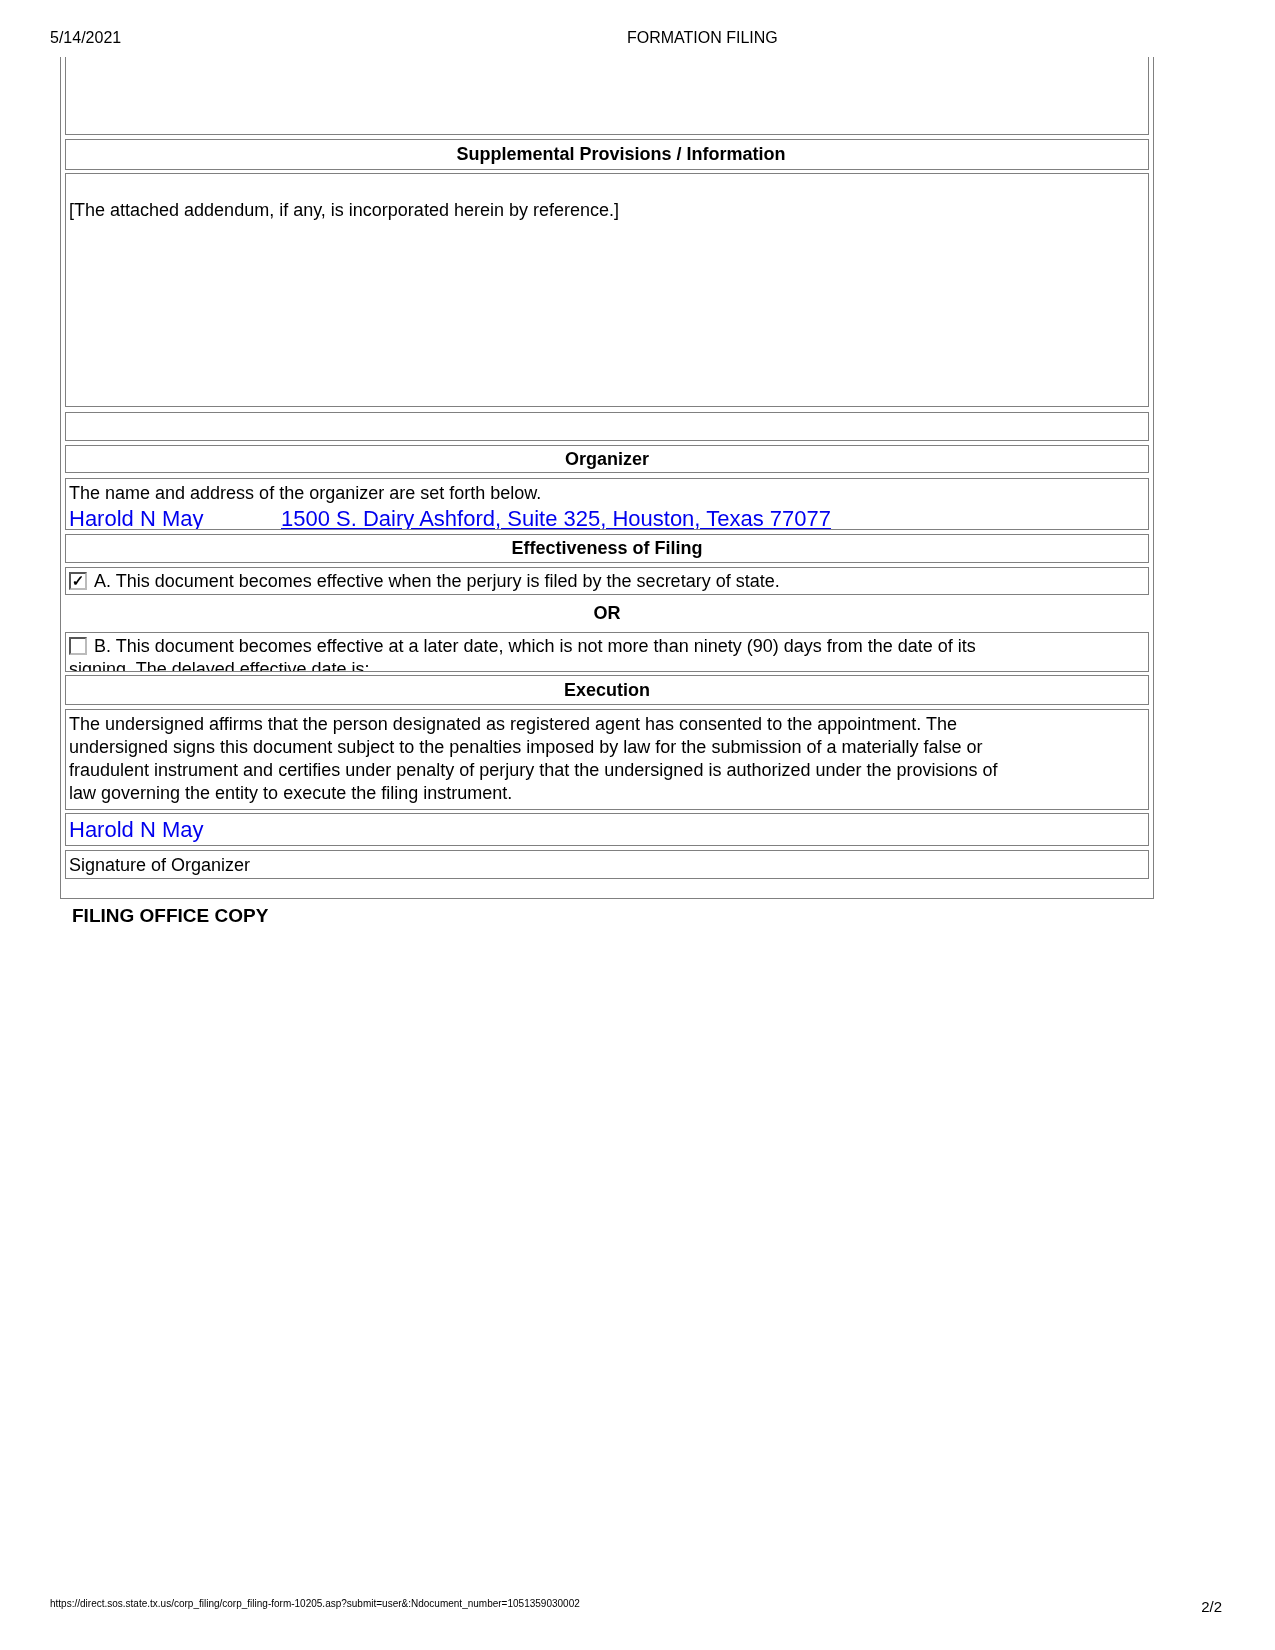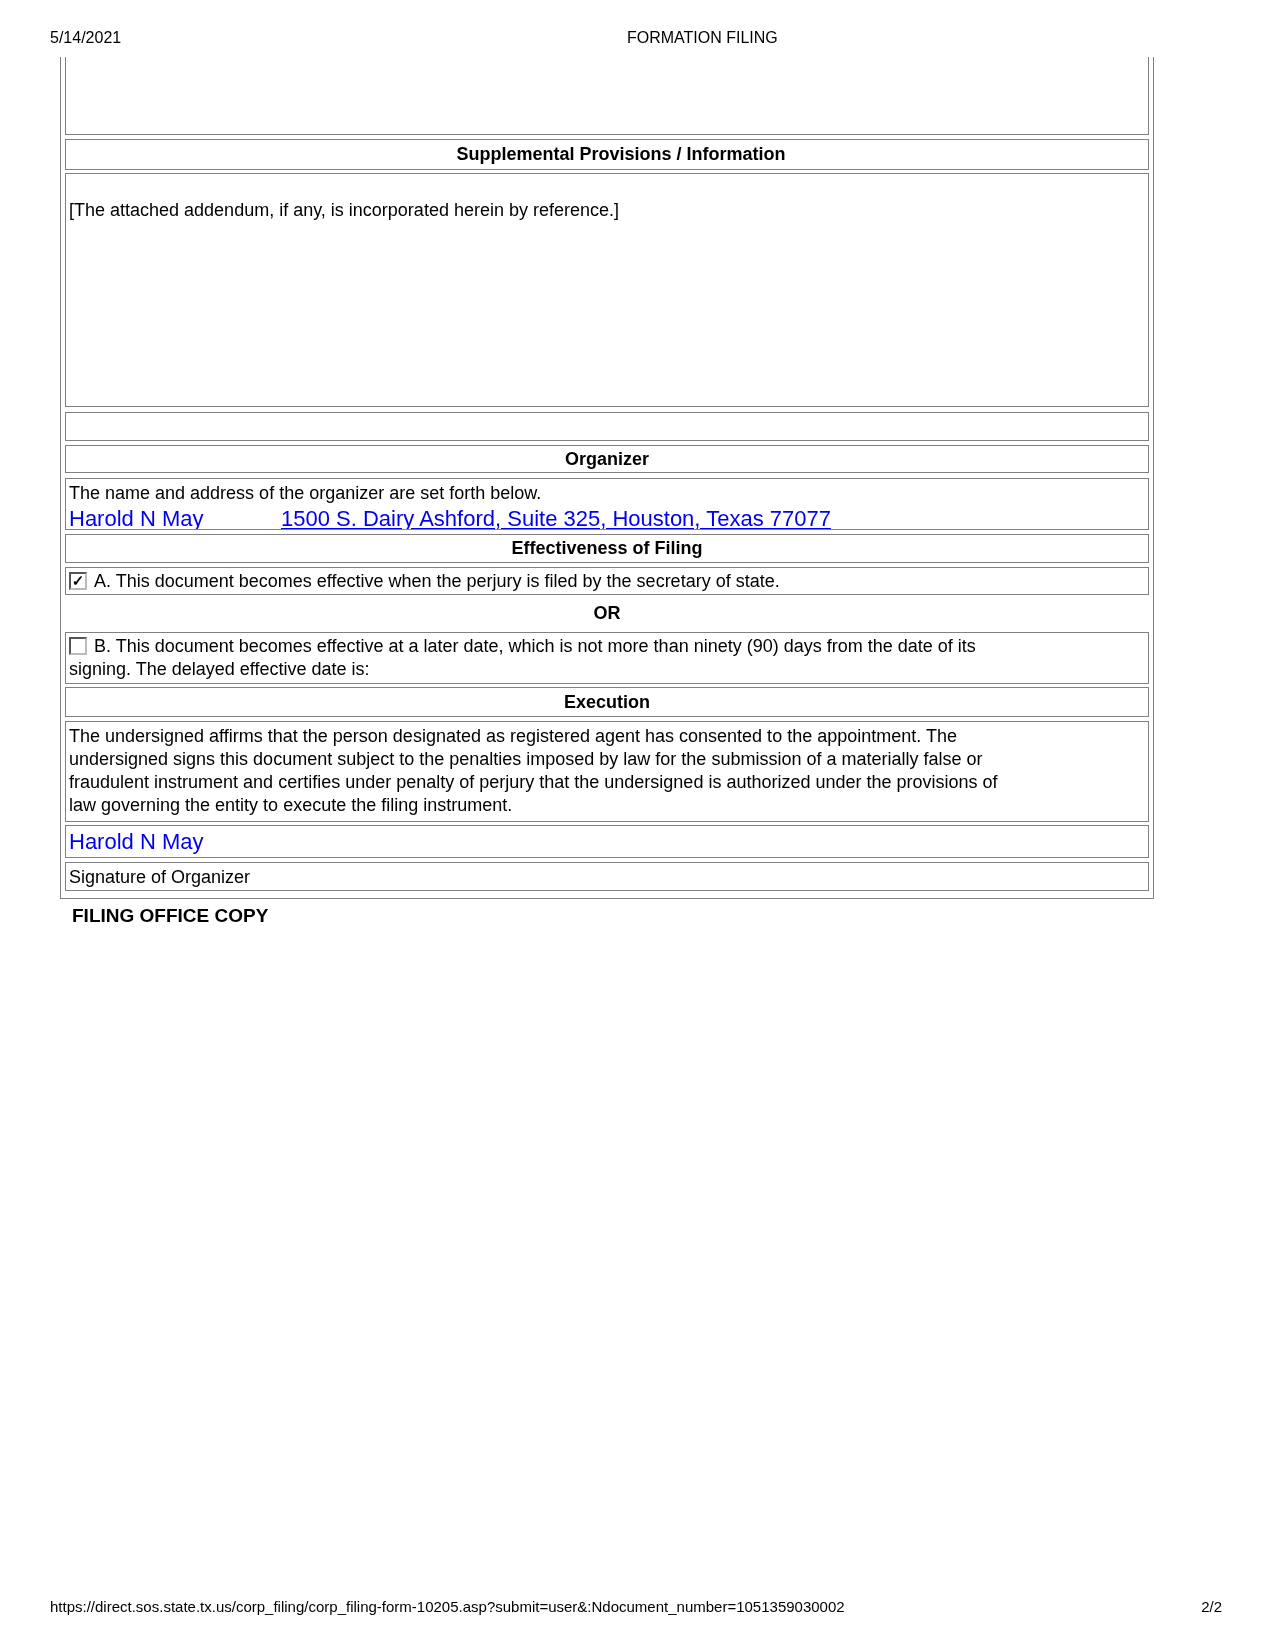--- a/index.html
+++ b/index.html
@@ -6,21 +6,21 @@
   html, body { background: #ffffff; }
   body {
     width: 1275px; height: 1650px;
     position: relative;
     font-family: "Liberation Sans", sans-serif;
     color: #000;
   }
   
   .print-date { position: absolute; top: 29px; left: 50px; font-size: 16px; }
   .print-title { position: absolute; top: 29px; left: 627px; font-size: 16px; }
-  .print-url { position: absolute; top: 1598px; left: 50px; font-size: 15px; }
+  .print-url { position: absolute; top: 1598px; left: 50px; font-size: 10px; }
   .print-pagenum { position: absolute; top: 1598px; right: 53px; font-size: 15px; }
 
   
   .form-frame {
     position: absolute;
     left: 60px; top: 57px;
     width: 1094px; height: 842px;
     border: 1px solid #808080;
     border-top: none;
     padding: 0 4px 2px 4px;
@@ -43,21 +43,21 @@
   .addendum { margin-top: 3px; height: 234px; padding: 25px 3px 0 3px; }
   .spacer { margin-top: 5px; height: 29px; }
   .hdr-organizer { margin-top: 4px; height: 28px; }
   .organizer-body { margin-top: 5px; height: 52px; padding: 3px 3px 0 3px; }
   .organizer-line2 { font-size: 22px; line-height: 26px; margin-top: 1px; }
   .org-name { color: #0000EE; display: inline-block; width: 212px; }
   .org-address { color: #0000EE; text-decoration: underline; text-align: right; }
   .hdr-effectiveness { margin-top: 4px; height: 29px; }
   .opt-a { margin-top: 4px; height: 28px; display: flex; align-items: center; padding-left: 3px; }
   .or-row { height: 37px; font-weight: bold; text-align: center; line-height: 37px; font-size: 18px; }
-  .opt-b { height: 52px; padding: 2px 3px 0 3px; }
+  .opt-b { height: 40px; padding: 2px 3px 0 3px; }
   .hdr-execution { margin-top: 3px; height: 30px; }
   .execution-body { margin-top: 4px; height: 101px; padding: 3px 3px 0 3px; }
   .sig-name { margin-top: 3px; height: 33px; padding: 3px 3px 0 3px; font-size: 22px; line-height: 26px; color: #0000EE; }
   .sig-label { margin-top: 4px; height: 29px; padding: 2px 3px 0 3px; line-height: 25px; }
 
   .checkbox {
     display: inline-block;
     width: 18px; height: 18px;
     background: #fff;
     border: 2px solid;

